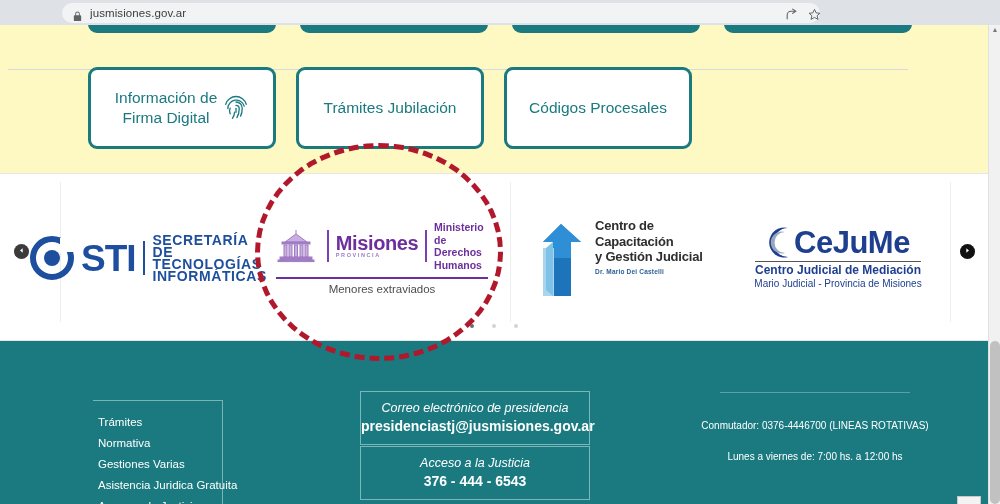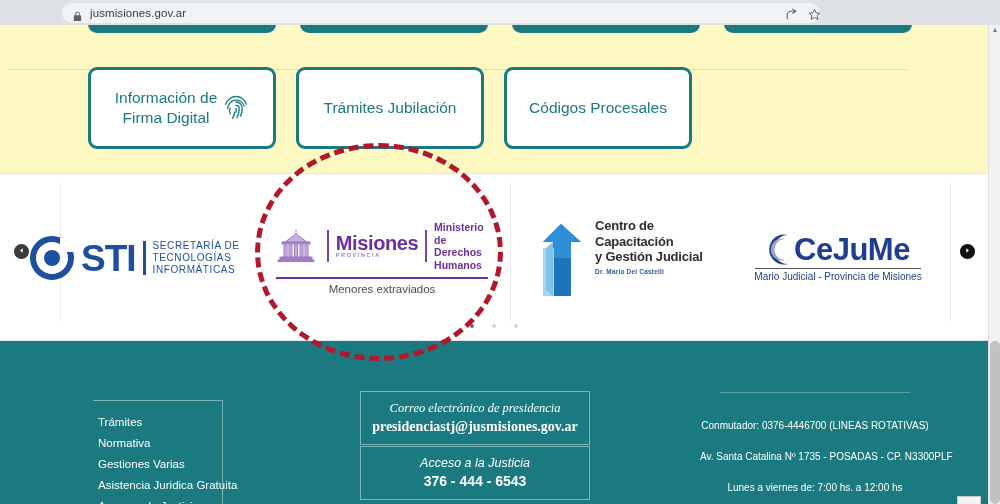--- a/index.html
+++ b/index.html
@@ -109,21 +109,21 @@
   .car-dot.active { background: #6e6e6e; }
 
   .logo-slot { position: absolute; top: 0; height: 168px; display: flex; align-items: center; }
 
   
   #logo-sti { left: 30px; width: 220px; }
   #sti-wrap { display: flex; align-items: center; gap: 7px; }
   #sti-mark { width: 44px; height: 44px; flex: 0 0 auto; }
   #sti-word { font-size: 37px; font-weight: 700; color: #1d4f9e; letter-spacing: -1px; line-height: 1; }
   #sti-bar { width: 3px; height: 34px; background: #1d4f9e; }
-  #sti-sub { font-size: 10px; font-weight: 400; color: #1d4f9e; line-height: 12px; letter-spacing: .6px; }
+  #sti-sub { font-size: 14px; font-weight: 700; color: #1d4f9e; line-height: 12px; letter-spacing: .6px; }
 
   
   #logo-mdh { left: 272px; width: 220px; flex-direction: column; justify-content: center; }
   #mdh-row { display: flex; align-items: center; gap: 7px; }
   #mdh-building { width: 48px; height: 34px; flex: 0 0 auto; }
   .mdh-vrule { width: 2px; height: 32px; background: #7b3fb5; }
   #mdh-mis-wrap { line-height: 1; }
   #mdh-mis { font-size: 20px; font-weight: 700; color: #6d2f9c; letter-spacing: -.4px; }
   #mdh-prov { font-size: 5.5px; font-weight: 700; color: #a07cc4; letter-spacing: 1.6px; }
   #mdh-min { font-size: 10.5px; font-weight: 700; color: #6d2f9c; line-height: 12.5px; }
@@ -159,21 +159,21 @@
   #footer-menu .fm-item {
     color: #ffffff; font-size: 11.5px; line-height: 21px; padding-left: 5px;
     white-space: nowrap;
   }
   .footer-box {
     position: absolute; left: 360px; width: 230px;
     border: 1px solid #7ab7ba;
     color: #ffffff; text-align: center;
     display: flex; flex-direction: column; justify-content: center;
   }
-  #box-correo { top: 50px; height: 54px; font-family: Liberation Serif, serif; }
+  #box-correo { top: 50px; height: 54px; }
   #box-acceso { top: 105px; height: 54px; }
   .fb-label { font-style: italic; font-size: 12.5px; line-height: 17px; }
   .fb-value { font-size: 14px; font-weight: 700; line-height: 19px; }
   #footer-contact {
     position: absolute; left: 700px; top: 51px; width: 230px; text-align: center;
   }
   #fc-rule { width: 190px; height: 1px; background: #5ba0a4; margin: 0 auto 17px auto; }
   .fc-line { color: #ffffff; font-size: 10px; line-height: 31px; white-space: nowrap; }
 
   
@@ -395,20 +395,21 @@
       <div id="cejume-top">
         <span id="cejume-swoosh">
           <svg width="30" height="33" viewBox="0 0 30 33">
             <path d="M22 2 A15 15 0 1 0 22 31 A12 12 0 1 1 22 2 Z" fill="#1e3f8f"></path>
             <path d="M19 6 A11 11 0 1 0 19 27 A9 9 0 1 1 19 6 Z" fill="#9aa6bd"></path>
           </svg>
         </span>
         <span id="cejume-word">CeJuMe</span>
       </div>
       <div id="cejume-rule"></div>
+      <div id="cejume-s1">Centro Judicial de Mediación</div>
       <div id="cejume-s2">Mario Judicial - Provincia  de Misiones</div>
     </div>
 
     <div id="car-dots">
       <span class="car-dot active"></span>
       <span class="car-dot"></span>
       <span class="car-dot"></span>
     </div>
   </div>
 
@@ -428,21 +429,20 @@
     </div>
 
     <div class="footer-box" id="box-acceso">
       <div class="fb-label">Acceso a la Justicia</div>
       <div class="fb-value">376 - 444 - 6543</div>
     </div>
 
     <div id="footer-contact">
       <div id="fc-rule"></div>
       <div class="fc-line">Conmutador: 0376-4446700 (LINEAS ROTATIVAS)</div>
-      <div class="fc-line">Av. Santa Catalina Nº 1735 - POSADAS - CP. N3300PLF</div>
       <div class="fc-line">Lunes a viernes de: 7:00 hs. a 12:00 hs</div>
     </div>
   </div>
 
   <div id="scroll-top">
     <span>
       <svg width="11" height="11" viewBox="0 0 24 24" fill="none" stroke="#333" stroke-width="3" stroke-linecap="round" stroke-linejoin="round">
           <polyline points="5 15 12 8 19 15"></polyline>
         </svg>
     </span>

